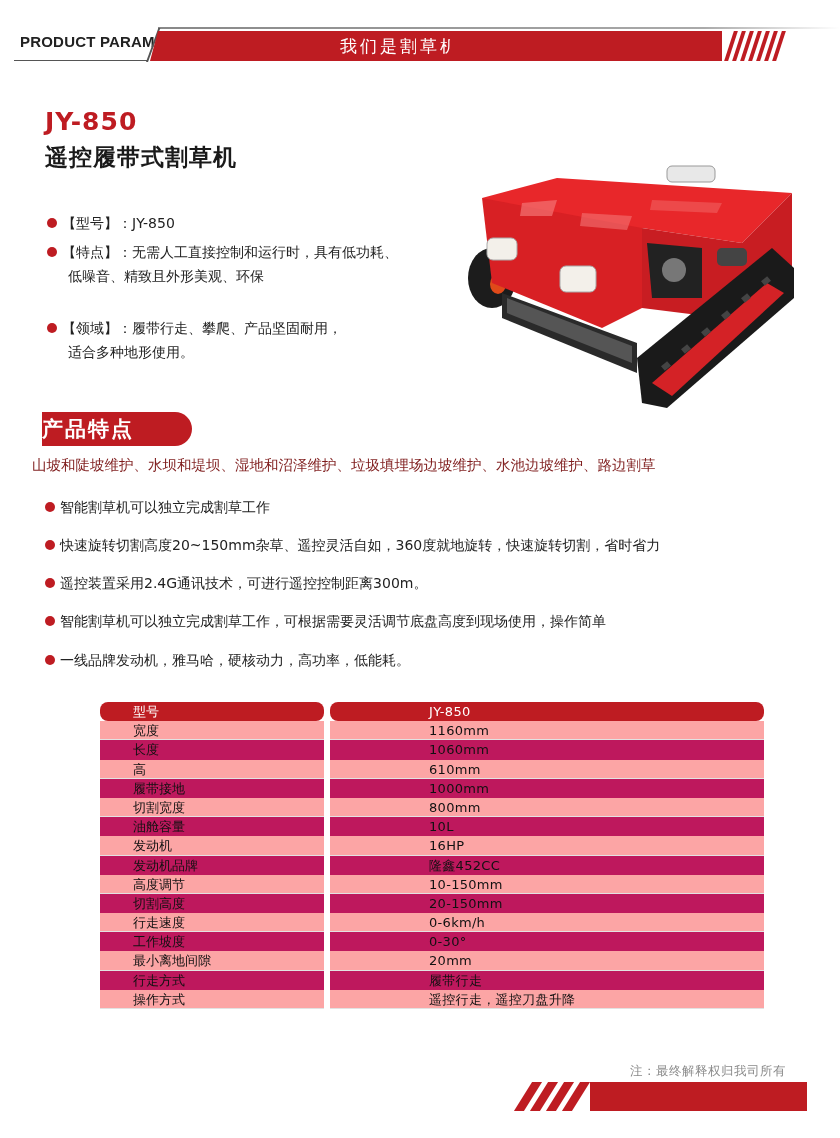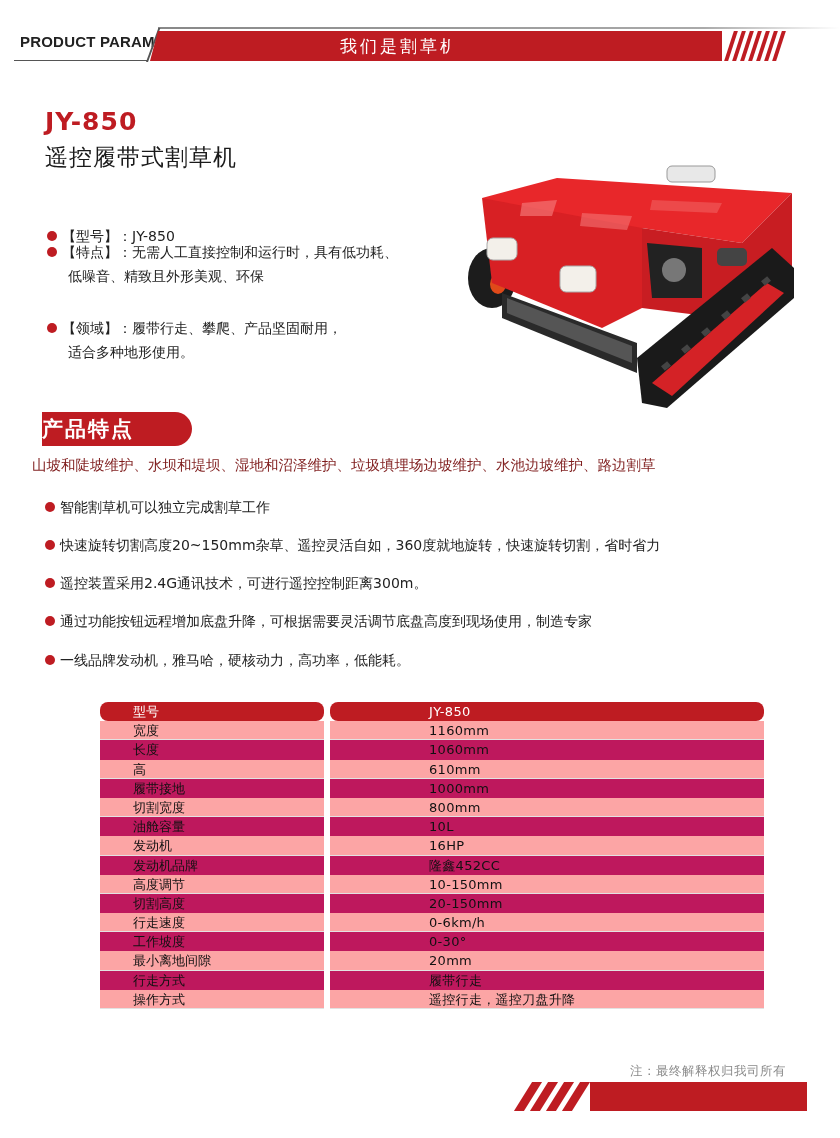--- a/index.html
+++ b/index.html
@@ -11,21 +11,21 @@
   .hdr-underline { position: absolute; left: 14px; top: 60px; width: 134px; height: 1px; background: #555; }
   .hdr-slash { position: absolute; left: 146px; top: 28px; width: 2px; height: 34px; background: #555; transform: skewX(-20deg); transform-origin: bottom; }
   .hdr-topline { position: absolute; left: 158px; top: 27px; width: 682px; height: 2px; background: linear-gradient(90deg, #888 0%, #aaa 80%, rgba(200,200,200,0) 100%); }
   .hdr-band { position: absolute; left: 150px; top: 31px; width: 306px; height: 30px; background: #be1c22; clip-path: polygon(8px 0, 100% 0, 100% 100%, 0 100%); }
   .hdr-band-text { position: absolute; left: 204px; top: 32px; width: 190px; height: 28px; line-height: 28px; color: #fff; font-size: 17px; letter-spacing: 3px; text-align: center; white-space: nowrap; }
   .hdr-stripes { position: absolute; left: 450px; top: 31px; width: 52px; height: 30px; }
   .hdr-stripes span { position: absolute; top: 0; width: 4px; height: 30px; background: #be1c22; transform: skewX(-18deg); }
 
   
   .model-title { position: absolute; left: 45px; top: 107px; font-family: "DejaVu Sans", sans-serif; font-weight: 700; font-size: 25px; color: #be1c22; letter-spacing: 1px; }
-  .model-sub { position: absolute; left: 45px; top: 142px; font-size: 23px; font-weight: 400; color: #1a1a1a; letter-spacing: 1px; }
+  .model-sub { position: absolute; left: 45px; top: 142px; font-size: 23px; font-weight: 700; color: #1a1a1a; letter-spacing: 1px; }
 
   .bullet { display: inline-block; width: 10px; height: 10px; border-radius: 50%; background: #be1c22; margin-right: 5px; vertical-align: middle; position: relative; top: -1px; }
 
   .spec-line { position: absolute; left: 47px; font-size: 14px; color: #222; line-height: 24px; }
   .spec-line .lbl { font-weight: 400; }
   .spec-cont { position: absolute; left: 68px; font-size: 14px; color: #222; line-height: 24px; }
 
   
   .product-img { position: absolute; left: 462px; top: 158px; width: 338px; height: 260px; }
 
@@ -68,21 +68,21 @@
     <span style="left:20px"></span>
     <span style="left:28px"></span>
     <span style="left:36px"></span>
     <span style="left:44px"></span>
     <span style="left:52px"></span>
 </div>
 
 <div class="model-title">JY-850</div>
 <div class="model-sub">遥控履带式割草机</div>
 
-<div class="spec-line" style="top:224px">
+<div class="spec-line" style="top:211px">
   <span class="bullet"></span><span class="lbl">【型号】：</span><span>JY-850</span>
 </div>
 <div class="spec-line" style="top:240px">
   <span class="bullet"></span><span class="lbl">【特点】：</span><span>无需人工直接控制和运行时，具有低功耗、</span>
 </div>
 <div class="spec-cont" style="top:264px">低噪音、精致且外形美观、环保</div>
 <div class="spec-line" style="top:316px">
   <span class="bullet"></span><span class="lbl">【领域】：</span><span>履带行走、攀爬、产品坚固耐用，</span>
 </div>
 <div class="spec-cont" style="top:340px">适合多种地形使用。</div>
@@ -132,21 +132,21 @@
 <div class="feat" style="top:499px">
   <span class="bullet"></span><span>智能割草机可以独立完成割草工作</span>
 </div>
 <div class="feat" style="top:537px">
   <span class="bullet"></span><span>快速旋转切割高度20~150mm杂草、遥控灵活自如，360度就地旋转，快速旋转切割，省时省力</span>
 </div>
 <div class="feat" style="top:575px">
   <span class="bullet"></span><span>遥控装置采用2.4G通讯技术，可进行遥控控制距离300m。</span>
 </div>
 <div class="feat" style="top:613px">
-  <span class="bullet"></span><span>通过功能按钮远程增加底盘升降，可根据需要灵活调节底盘高度到现场使用，制造专家</span>
+  <span class="bullet"></span><span>智能割草机可以独立完成割草工作，可根据需要灵活调节底盘高度到现场使用，操作简单</span>
 </div>
 <div class="feat" style="top:652px">
   <span class="bullet"></span><span>一线品牌发动机，雅马哈，硬核动力，高功率，低能耗。</span>
 </div>
 
 <div class="tbl">
   <div class="row head">
     <div class="c1">型号</div>
     <div class="gap"></div>
     <div class="c2">JY-850</div>

